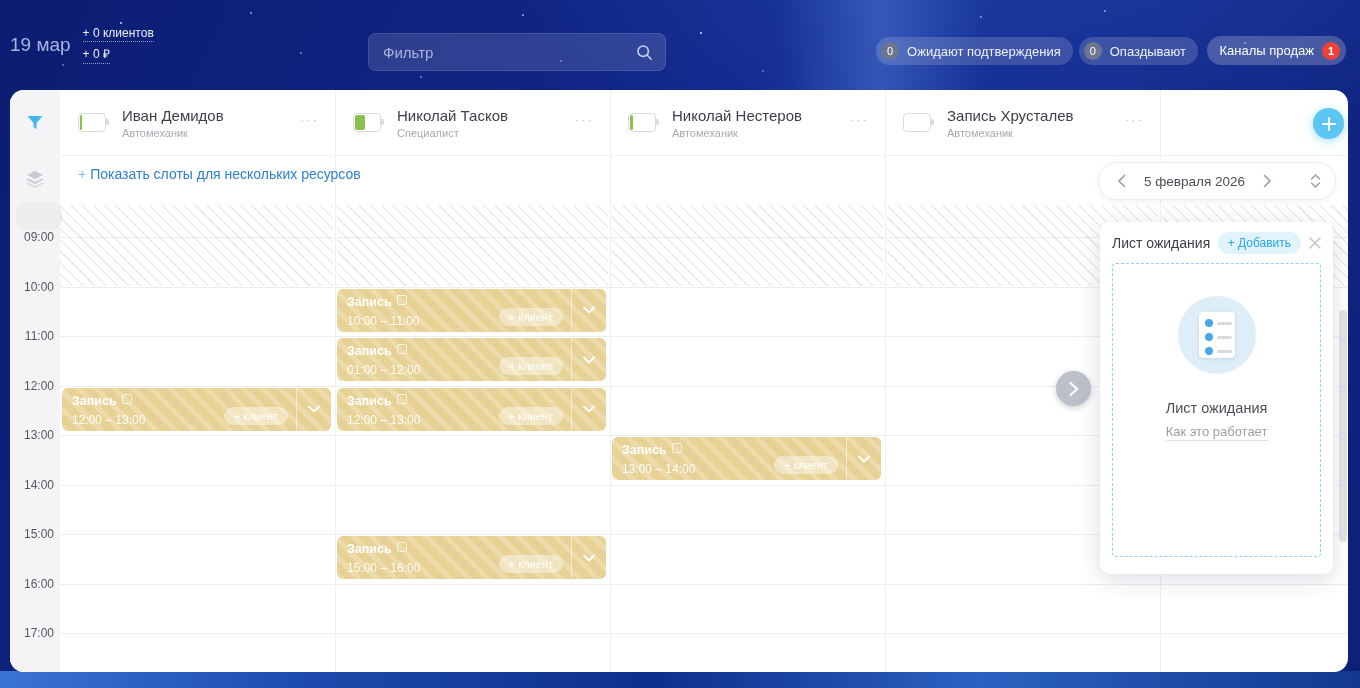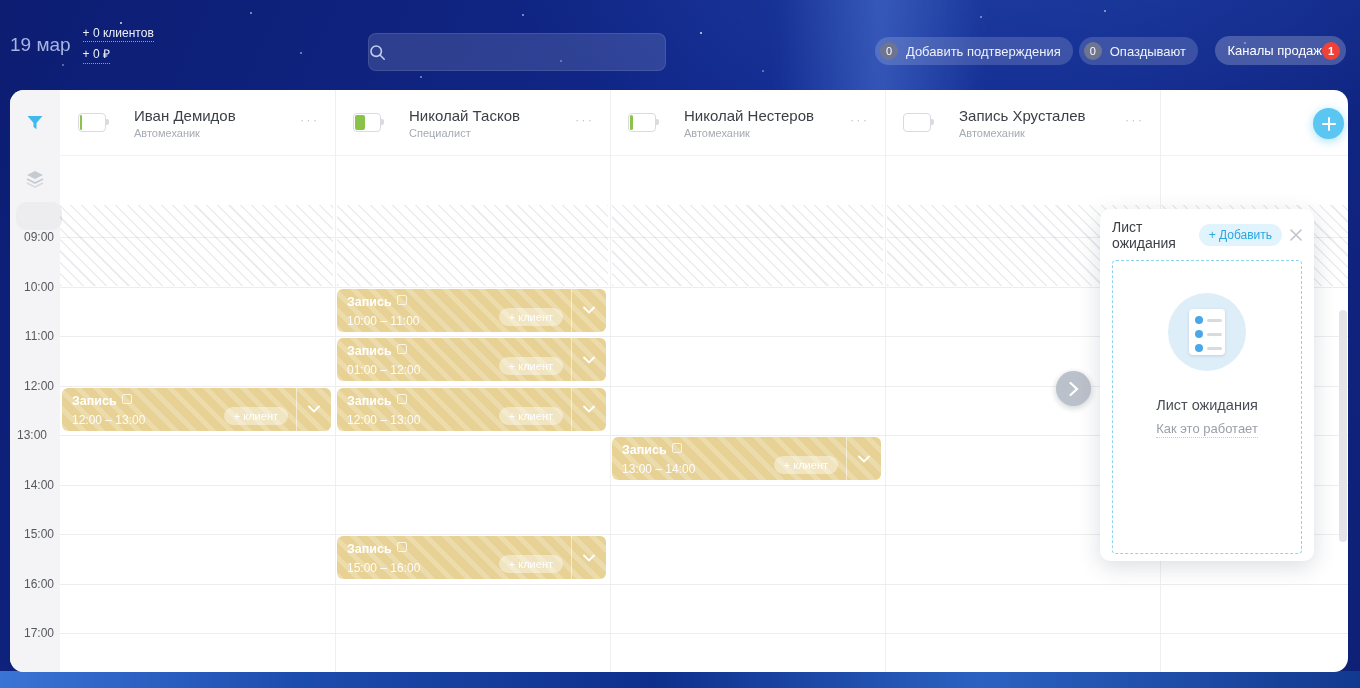--- a/index.html
+++ b/index.html
@@ -25,39 +25,39 @@
   .h-stats span{border-bottom:1px dotted rgba(255,255,255,.55);padding-bottom:1px;width:max-content;cursor:pointer;}
   .filter-wrap{position:absolute;left:368px;top:33px;width:296px;height:36px;border-radius:8px;
     background:rgba(255,255,255,.13);border:1px solid rgba(255,255,255,.10);display:flex;align-items:center;}
   .filter-wrap input{flex:1;background:transparent;border:none;outline:none;color:#fff;font-size:15px;padding:0 10px 0 14px;font-family:"Liberation Sans",sans-serif;}
   .filter-wrap input::placeholder{color:#aab4da;}
   .filter-wrap .sicon{margin-right:12px;display:flex;}
   .h-badges{position:absolute;right:162px;top:37px;display:flex;gap:6px;}
   .pillb{height:28px;border-radius:14px;background:rgba(255,255,255,.16);display:flex;align-items:center;padding:0 12px 0 5px;gap:8px;font-size:13px;color:#eef1fb;cursor:pointer;}
   .cnt{width:18px;height:18px;border-radius:50%;background:#6e7590;color:#fff;font-size:11px;display:flex;align-items:center;justify-content:center;}
   .sales-pill{position:absolute;right:14px;top:36px;height:29px;border-radius:15px;background:rgba(255,255,255,.22);
-    display:flex;align-items:center;padding:0 6px 0 13px;font-size:13px;color:#fff;cursor:pointer;}
+    display:flex;align-items:center;padding:0 6px 0 13px;gap:8px;font-size:13px;color:#fff;cursor:pointer;}
   .cnt-red{width:18px;height:18px;border-radius:50%;background:#ef4138;color:#fff;font-size:11px;font-weight:bold;display:flex;align-items:center;justify-content:center;}
 
   
   .panel{position:absolute;left:10px;top:90px;width:1338px;height:582px;background:#fff;border-radius:14px;overflow:hidden;}
   .gutter{position:absolute;left:0;top:0;width:50px;height:582px;background:#f4f4f6;}
   .gutter-bump{position:absolute;left:6px;top:112px;width:46px;height:28px;border-radius:10px;background:#ededef;}
   .funnel{position:absolute;left:15px;top:23px;cursor:pointer;}
   .layers{position:absolute;left:15px;top:80px;cursor:pointer;}
   .time-label{position:absolute;font-size:12px;color:#55585e;width:44px;text-align:right;}
 
   .col-divider{position:absolute;top:0;width:1px;height:582px;background:#f0f0f3;}
   .staff-row-border{position:absolute;left:50px;top:65px;width:1288px;height:1px;background:#f1f2f4;}
 
   .staff-cell{position:absolute;top:0;height:65px;display:flex;align-items:center;padding-left:18px;box-sizing:border-box;cursor:pointer;}
   .battery{width:26px;height:17px;border:1px solid #d9dbe0;border-radius:4px;background:#fff;position:relative;flex:0 0 auto;}
   .battery::after{content:"";position:absolute;right:-4px;top:5px;width:3px;height:6px;background:#d9dbe0;border-radius:0 2px 2px 0;}
   .battery .fill{position:absolute;left:1px;top:1px;bottom:1px;border-radius:2px;background:#8bc34a;}
-  .staff-meta{margin-left:28px;}
+  .staff-meta{margin-left:16px;}
   .staff-name{font-size:15px;color:#3b3f46;}
   .staff-role{font-size:11px;color:#a6aab2;margin-top:3px;}
   .staff-dots{position:absolute;right:16px;top:22px;color:#c3c6cc;font-size:13px;letter-spacing:2px;cursor:pointer;}
 
   .slots-link{position:absolute;left:68px;top:76px;font-size:14px;color:#2f80d0;cursor:pointer;}
   .slots-link .plus{color:#8fb6de;margin-right:4px;}
 
   .date-pill{position:absolute;left:1088px;top:72px;width:238px;height:38px;background:#fff;border:1px solid #ececf0;
     border-radius:19px;box-shadow:0 2px 6px rgba(30,40,70,.06);display:flex;align-items:center;padding:0 14px;box-sizing:border-box;}
   .date-pill .nav{color:#9aa0a6;cursor:pointer;display:flex;padding:4px;}
@@ -77,21 +77,21 @@
   .appt-time{font-size:12px;color:rgba(255,255,255,.95);margin-top:5px;}
   .appt-client{position:absolute;right:8px;bottom:6px;background:rgba(255,255,255,.42);border-radius:11px;
     padding:3px 10px;font-size:11px;color:#fff;cursor:pointer;}
   .appt-chev{flex:0 0 34px;border-left:1px solid rgba(255,255,255,.55);display:flex;align-items:center;justify-content:center;cursor:pointer;}
 
   .scroll-next{position:absolute;left:1046px;top:281px;width:35px;height:35px;border-radius:50%;background:#b6bcc6;
     opacity:.92;display:flex;align-items:center;justify-content:center;cursor:pointer;box-shadow:0 2px 6px rgba(40,50,70,.25);}
   .vscrollbar{position:absolute;left:1329px;top:220px;width:8px;height:232px;border-radius:4px;background:#e3e3e8;cursor:pointer;}
 
   
-  .wcard{position:absolute;left:1090px;top:119px;width:214px;height:352px;background:#fff;border-radius:10px;
+  .wcard{position:absolute;left:1090px;top:132px;width:233px;height:352px;background:#fff;border-radius:10px;
     box-shadow:0 6px 22px rgba(40,50,80,.16);box-sizing:border-box;padding:10px 12px;}
   .wcard-head{display:flex;align-items:center;}
   .wcard-title{font-size:14px;color:#3b3f46;}
   .wadd{margin-left:auto;background:#e1f3fd;color:#29a7e1;font-size:12px;border-radius:12px;padding:4px 10px;cursor:pointer;white-space:nowrap;}
   .wclose{margin-left:8px;color:#c0c4ca;cursor:pointer;display:flex;}
   .wdrop{margin-top:9px;height:294px;border:1px dashed #8fd4ef;border-radius:4px;display:flex;flex-direction:column;align-items:center;box-sizing:border-box;padding-top:32px;}
   .wcircle{width:78px;height:78px;border-radius:50%;background:#ddeef9;display:flex;align-items:center;justify-content:center;}
   .wdoc{width:36px;height:46px;background:#fff;border-radius:4px;box-shadow:0 1px 3px rgba(50,70,100,.18);padding:7px 0 0 6px;box-sizing:border-box;}
   .wdoc .drow{display:flex;align-items:center;gap:4px;margin-bottom:6px;}
   .wdoc .ddot{width:8px;height:8px;border-radius:50%;background:#4aa8e8;}
@@ -138,32 +138,33 @@
   <div class="bottom-strip"></div>
 
   <header class="app-header">
     <div class="h-date">19 мар</div>
     <div class="h-stats">
       <span>+ 0 клиентов</span>
       <span>+ 0 ₽</span>
     </div>
 
     <div class="filter-wrap">
+      <input type="text" placeholder="Фильтр" style="">
       <span class="sicon">
         <svg width="17" height="17" viewBox="0 0 17 17">
             <circle cx="7.2" cy="7.2" r="5.2" fill="none" stroke="#c4cdec" stroke-width="1.6"></circle>
             <line x1="11.2" y1="11.2" x2="15.2" y2="15.2" stroke="#c4cdec" stroke-width="1.6" stroke-linecap="round"></line>
           </svg>
       </span>
     </div>
 
     <div class="h-badges">
       <div class="pillb">
         <span class="cnt">0</span>
-        <span>Добавить подтверждения</span>
+        <span>Ожидают подтверждения</span>
       </div>
       <div class="pillb">
         <span class="cnt">0</span>
         <span>Опаздывают</span>
       </div>
     </div>
 
     <div class="sales-pill">
       <span>Каналы продаж</span>
       <span class="cnt-red">1</span>
@@ -230,21 +231,41 @@
             <span class="fill" style="width: 0%;"></span>
           </span>
           <div class="staff-meta">
             <div class="staff-name">Запись Хрусталев</div>
             <div class="staff-role">Автомеханик</div>
           </div>
           <span class="staff-dots">···</span>
         </div>
       </div>
 
-
+    <div class="slots-link"><span class="plus">+</span><span>Показать слоты для нескольких ресурсов</span></div>
+
+    <div class="date-pill">
+      <span class="nav">
+        <svg width="9" height="14" viewBox="0 0 9 14">
+            <path d="M7.5 1.5 2 7l5.5 5.5" fill="none" stroke="#9aa0a6" stroke-width="1.7" stroke-linecap="round"></path>
+          </svg>
+      </span>
+      <span class="date-text">5 февраля 2026</span>
+      <span class="nav">
+        <svg width="9" height="14" viewBox="0 0 9 14">
+            <path d="M1.5 1.5 7 7l-5.5 5.5" fill="none" stroke="#9aa0a6" stroke-width="1.7" stroke-linecap="round"></path>
+          </svg>
+      </span>
+      <span class="updown">
+        <svg width="11" height="16" viewBox="0 0 11 16">
+            <path d="M1.5 6 5.5 2l4 4" fill="none" stroke="#9aa0a6" stroke-width="1.5" stroke-linecap="round"></path>
+            <path d="M1.5 10l4 4 4-4" fill="none" stroke="#9aa0a6" stroke-width="1.5" stroke-linecap="round"></path>
+          </svg>
+      </span>
+    </div>
 
     <div id="grid">
         <div class="hline" style="top: 147px;"></div>
         <div class="hline" style="top: 196.5px;"></div>
         <div class="hline" style="top: 246px;"></div>
         <div class="hline" style="top: 295.5px;"></div>
         <div class="hline" style="top: 345px;"></div>
         <div class="hline" style="top: 394.5px;"></div>
         <div class="hline" style="top: 444px;"></div>
         <div class="hline" style="top: 493.5px;"></div>
@@ -253,21 +274,21 @@
         <div class="hatch" style="left: 327px; width: 271px;"></div>
         <div class="hatch" style="left: 602px; width: 271px;"></div>
         <div class="hatch" style="left: 877px; width: 271px;"></div>
         <div class="hatch" style="left: 1152px; width: 186px;"></div>
       </div>
     <div id="time-labels">
         <div class="time-label" style="top: 140px; left: 0px;">09:00</div>
         <div class="time-label" style="top: 189.5px; left: 0px;">10:00</div>
         <div class="time-label" style="top: 239px; left: 0px;">11:00</div>
         <div class="time-label" style="top: 288.5px; left: 0px;">12:00</div>
-        <div class="time-label" style="top: 338px; left: 0px; text-align: center;">13:00</div>
+        <div class="time-label" style="top: 338px; left: 0px;">13:00</div>
         <div class="time-label" style="top: 387.5px; left: 0px;">14:00</div>
         <div class="time-label" style="top: 437px; left: 0px;">15:00</div>
         <div class="time-label" style="top: 486.5px; left: 0px;">16:00</div>
         <div class="time-label" style="top: 536px; left: 0px;">17:00</div>
       </div>
     <div id="appts">
         <div class="appt" style="left: 52px; width: 269px; top: 297.5px; height: 43px;">
           <div class="appt-main">
             <div class="appt-title-row">
               <span class="appt-title">Запись</span>

